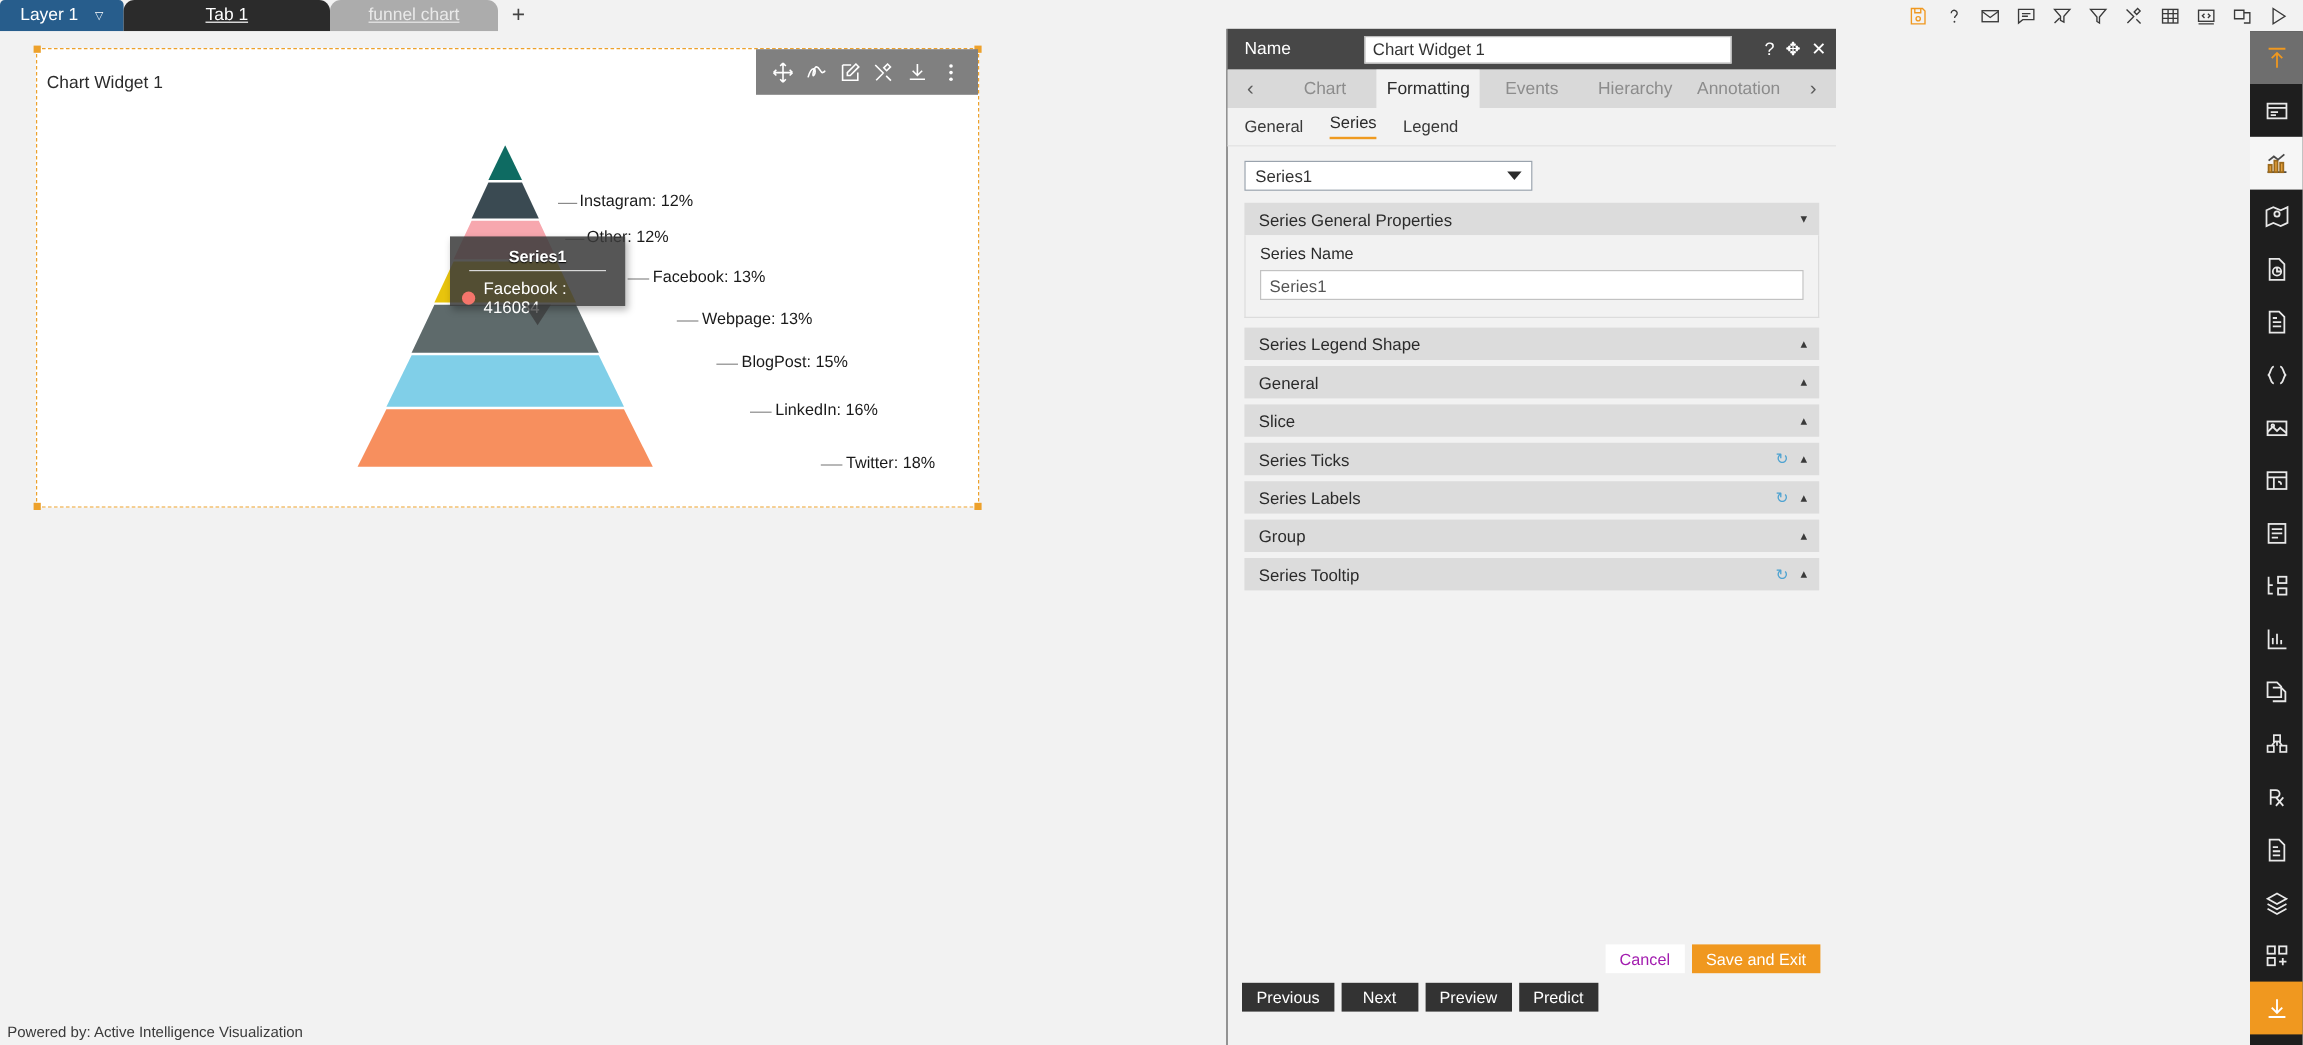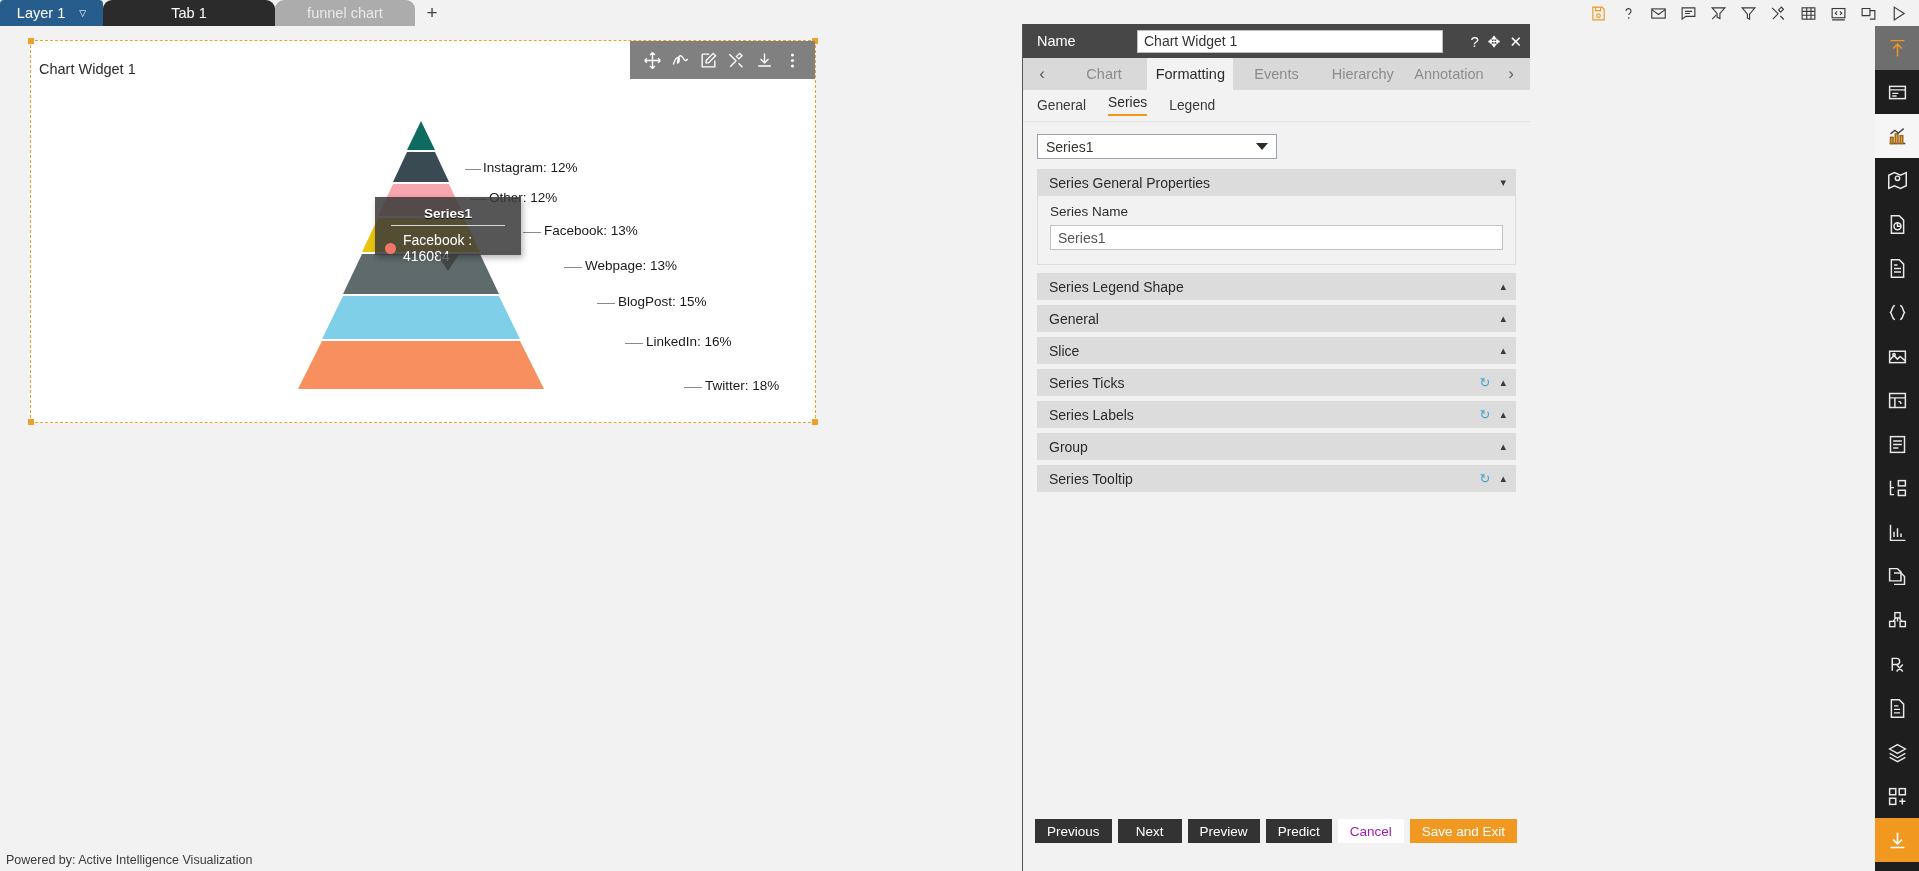--- a/index.html
+++ b/index.html
@@ -17,21 +17,21 @@
     background: #f2f2f2; display: flex; align-items: flex-start;
   }
   .layer-chip {
     width: 103px; height: 26px; background: #275d8c; color: #fff;
     display: flex; align-items: center; justify-content: center; gap: 14px;
     font-size: 14.5px; border-radius: 4px 4px 0 0;
   }
   .layer-chip .caret { font-size: 9px; line-height: 1; }
   .tab {
     height: 26px; display: flex; align-items: center; justify-content: center;
-    font-size: 14.5px; border-radius: 9px 9px 0 0; padding: 0 26px;
+    font-size: 14.5px; border-radius: 9px 9px 0 0; padding: 0 26px; text-decoration: underline;
   }
   .tab.active { background: #2b2b2b; color: #fff; min-width: 172px; }
   .tab.inactive { background: #acacac; color: #e9e9e9; min-width: 140px; }
   .tab-add {
     width: 34px; height: 26px; display: flex; align-items: center;
     justify-content: center; font-size: 19px; color: #444;
   }
   .topbar-spacer { flex: 1; }
   .topbar-icons {
     display: flex; align-items: center; gap: 13px; height: 26px;
@@ -180,21 +180,21 @@
 
   .footer-btns {
     position: absolute; left: 0; bottom: 28px; width: 508px;
     display: flex; justify-content: flex-end; gap: 6px; padding-right: 14px;
   }
   .btn {
     height: 24px; min-width: 64px; padding: 0 12px; font-size: 13.5px;
     display: flex; align-items: center; justify-content: center;
     border: none; font-family: inherit; cursor: pointer;
   }
-  .btn.dark { background: #333; color: #fff; }
+  .btn.dark { background: #333; color: #fff; margin-top: 32px; }
   .btn.light { background: #fff; color: #a21caf; }
   .btn.accent { background: #f0981f; color: #fff; }
 
   
   .rail {
     position: absolute; right: 0; top: 26px; width: 44px; height: 845px;
     background: #1e1e1e; display: flex; flex-direction: column; align-items: center;
   }
   .rail-item {
     width: 44px; height: 44px; display: flex; align-items: center;

